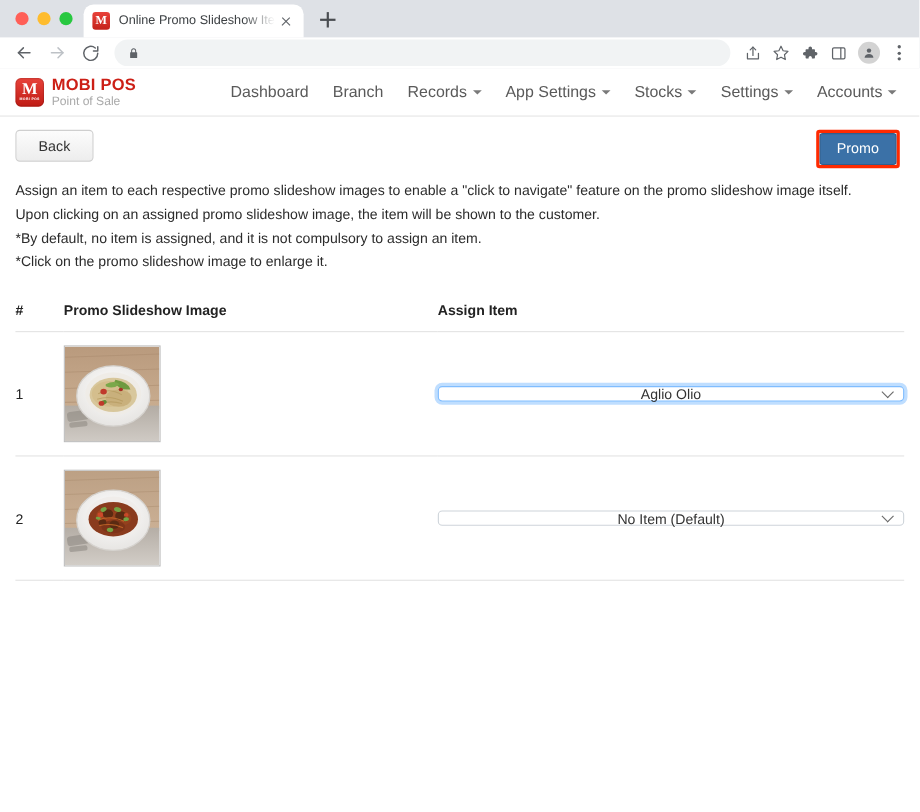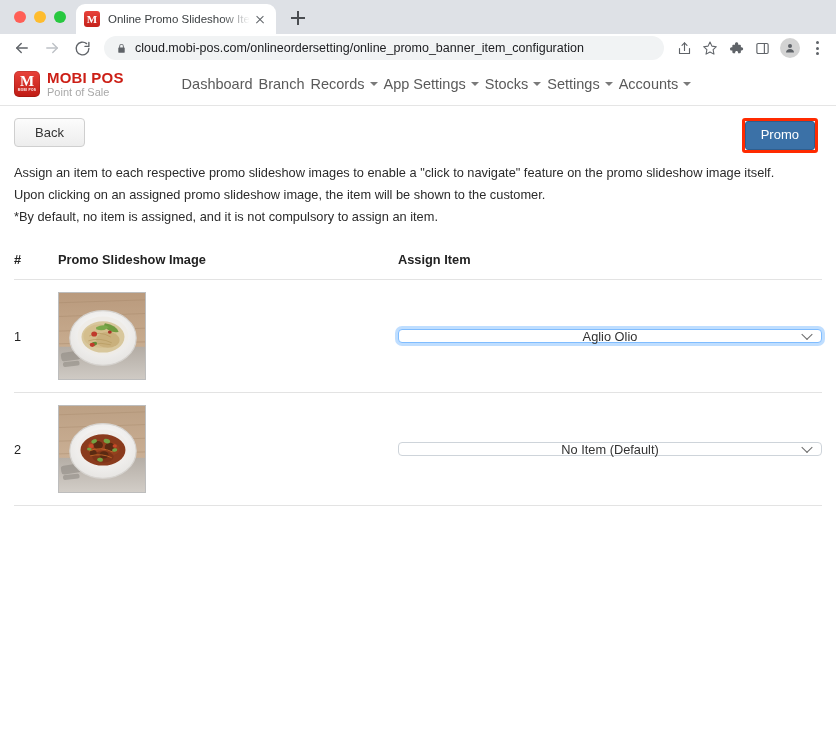--- a/index.html
+++ b/index.html
@@ -230,22 +230,22 @@
   }
   .brand-sub {
     color: #a9a9a9;
     font-size: 11px;
     display: block;
     margin-top: 2px;
   }
   .nav-links {
     display: flex;
     align-items: center;
-    gap: 6px;
-    margin-left: 58px;
+    gap: 22px;
+    margin-left: 86px;
   }
   .nav-link {
     font-size: 14.5px;
     color: #5a5a5a;
     cursor: pointer;
     display: flex;
     align-items: center;
     gap: 5px;
     white-space: nowrap;
   }
@@ -435,21 +435,20 @@
           <polyline points="21 3.5 21 9 15.5 9"></polyline>
         </svg>
     </div>
 
     <div class="omnibox">
       <span class="lock-icon">
         <svg width="11" height="11" viewBox="0 0 24 24" fill="currentColor">
             <path d="M12 2a5 5 0 0 0-5 5v3H6a1 1 0 0 0-1 1v9a1 1 0 0 0 1 1h12a1 1 0 0 0 1-1v-9a1 1 0 0 0-1-1h-1V7a5 5 0 0 0-5-5zm0 2a3 3 0 0 1 3 3v3H9V7a3 3 0 0 1 3-3z"></path>
           </svg>
       </span>
-      <span class="url-text">cloud.mobi-pos.com/onlineordersetting/online_promo_banner_item_configuration</span>
     </div>
 
     <div class="tb-icon">
       <svg width="15" height="15" viewBox="0 0 24 24" fill="none" stroke="currentColor" stroke-width="1.8" stroke-linecap="round" stroke-linejoin="round">
           <path d="M4 12v8h16v-8"></path>
           <polyline points="8 7 12 3 16 7"></polyline>
           <line x1="12" y1="3" x2="12" y2="15"></line>
         </svg>
     </div>
     <div class="tb-icon">
@@ -531,20 +530,21 @@
     <span class="save-wrap">
       <button class="btn-save">Promo</button>
     </span>
   </div>
 
 
   <div class="desc">
     <p>Assign an item to each respective promo slideshow images to enable a "click to navigate" feature on the promo slideshow image itself.</p>
     <p>Upon clicking on an assigned promo slideshow image, the item will be shown to the customer.</p>
     <p>*By default, no item is assigned, and it is not compulsory to assign an item.</p>
+    <p>*Click on the promo slideshow image to enlarge it.</p>
   </div>
 
   <table class="cfg">
     <thead>
       <tr>
         <th class="col-num">#</th>
         <th class="col-img">Promo Slideshow Image</th>
         <th class="col-item">Assign Item</th>
       </tr>
     </thead>

